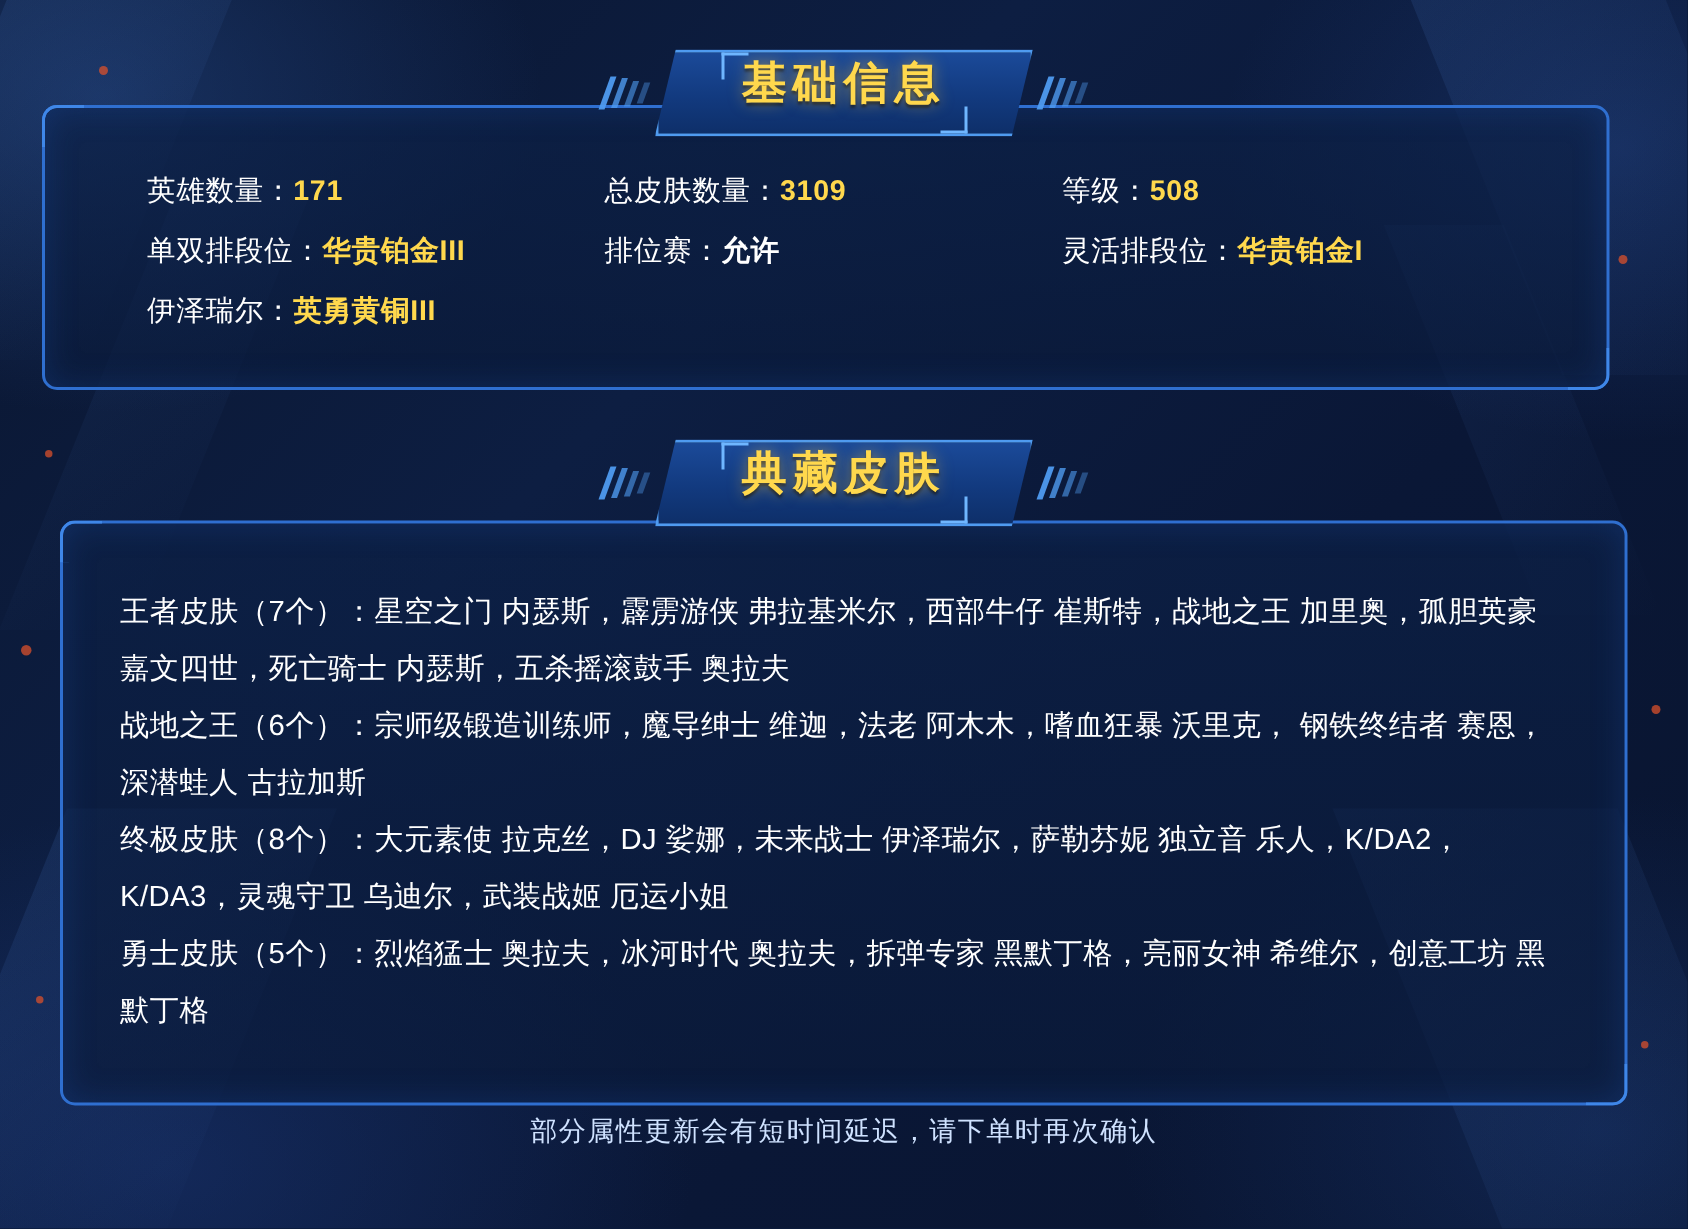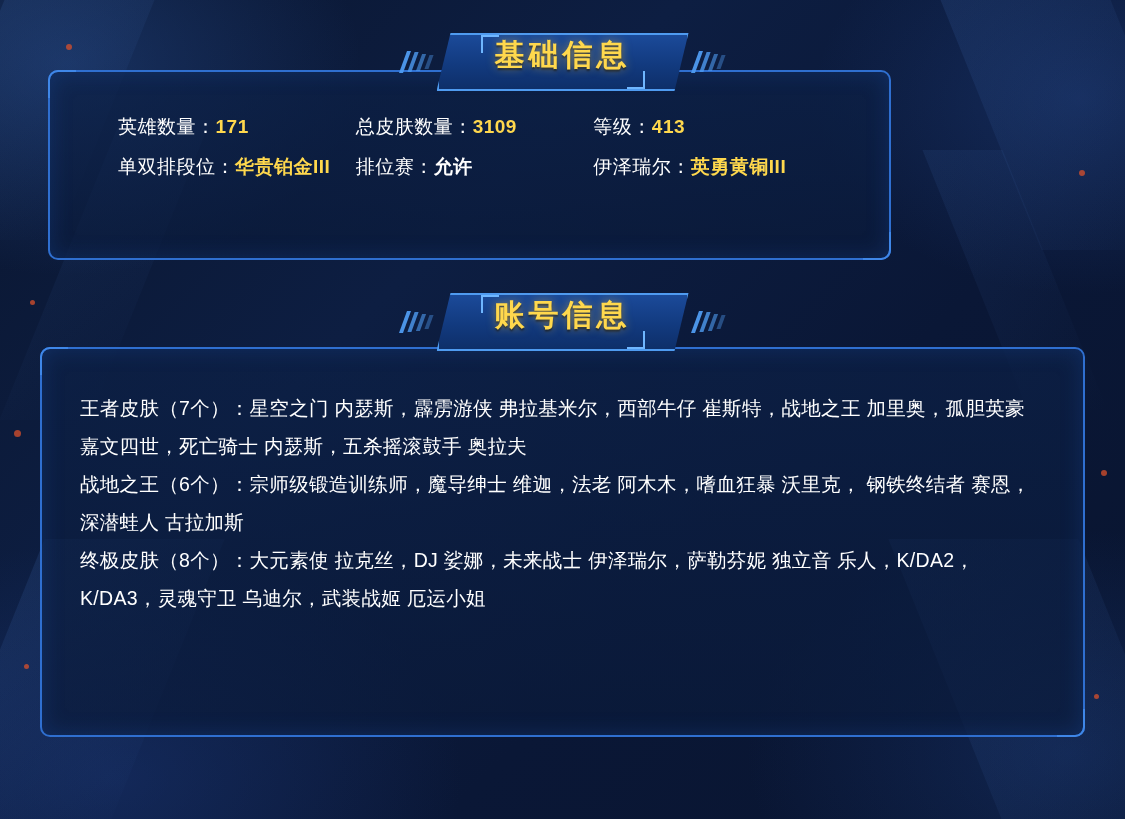--- a/index.html
+++ b/index.html
@@ -44,21 +44,21 @@
   .page { position: relative; z-index: 2; width: 1125px; height: 819px; }
 
   
   .panel {
     position: absolute;
     border: 2px solid #2f6fd0;
     border-radius: 10px;
     background: linear-gradient(180deg, rgba(12,32,70,0.72), rgba(10,26,58,0.72));
     box-shadow: inset 0 0 22px rgba(30,90,190,0.25);
   }
-  #panel-basic { left: 48px; top: 70px; width: 843px; height: 190px; }
+  #panel-basic { left: 28px; top: 70px; width: 1045px; height: 190px; }
   #panel-account { left: 40px; top: 347px; width: 1045px; height: 390px; }
 
   
   .panel::before, .panel::after {
     content: ""; position: absolute; width: 26px; height: 26px;
     border: 2px solid #3f87e8; pointer-events: none;
   }
   .panel::before { left: -2px; top: -2px; border-right: none; border-bottom: none; border-radius: 10px 0 0 0;}
   .panel::after { right: -2px; bottom: -2px; border-left: none; border-top: none; border-radius: 0 0 10px 0;}
 
@@ -177,28 +177,31 @@
 
   <div class="panel" id="panel-basic">
     <div class="basic-grid">
       <div class="kv">
         <span class="k">英雄数量：</span><span class="v">171</span>
       </div>
       <div class="kv">
         <span class="k">总皮肤数量：</span><span class="v">3109</span>
       </div>
       <div class="kv">
-        <span class="k">等级：</span><span class="v">413</span>
+        <span class="k">等级：</span><span class="v">508</span>
       </div>
 
       <div class="kv">
         <span class="k">单双排段位：</span><span class="v">华贵铂金III</span>
       </div>
       <div class="kv">
         <span class="k">排位赛：</span><span class="v plain">允许</span>
+      </div>
+      <div class="kv">
+        <span class="k">灵活排段位：</span><span class="v">华贵铂金I</span>
       </div>
 
       <div class="kv">
         <span class="k">伊泽瑞尔：</span><span class="v">英勇黄铜III</span>
       </div>
       <div class="kv"></div>
     </div>
   </div>
 
   <div class="banner" id="banner-basic">
@@ -225,37 +228,41 @@
     <div class="account-body">
       <p class="acct-line">
         <span class="label">王者皮肤（7个）：</span><span class="items">星空之门 内瑟斯，霹雳游侠 弗拉基米尔，西部牛仔 崔斯特，战地之王 加里奥，孤胆英豪 嘉文四世，死亡骑士 内瑟斯，五杀摇滚鼓手 奥拉夫</span>
       </p>
       <p class="acct-line">
         <span class="label">战地之王（6个）：</span><span class="items">宗师级锻造训练师，魔导绅士 维迦，法老 阿木木，嗜血狂暴 沃里克， 钢铁终结者 赛恩，深潜蛙人 古拉加斯</span>
       </p>
       <p class="acct-line">
         <span class="label">终极皮肤（8个）：</span><span class="items">大元素使 拉克丝，DJ 娑娜，未来战士 伊泽瑞尔，萨勒芬妮 独立音 乐人，K/DA2，K/DA3，灵魂守卫 乌迪尔，武装战姬 厄运小姐</span>
       </p>
+      <p class="acct-line">
+        <span class="label">勇士皮肤（5个）：</span><span class="items">烈焰猛士 奥拉夫，冰河时代 奥拉夫，拆弹专家 黑默丁格，亮丽女神 希维尔，创意工坊 黑默丁格</span>
+      </p>
     </div>
   </div>
 
   <div class="banner" id="banner-account">
     <div class="slash left">
         <i></i>
         <i></i>
         <i></i>
         <i></i>
       </div>
     <div class="plate">
-      <span class="title">账号信息</span>
+      <span class="title">典藏皮肤</span>
       <span class="corner tl"></span>
       <span class="corner br"></span>
     </div>
     <div class="slash right">
         <i></i>
         <i></i>
         <i></i>
         <i></i>
       </div>
   </div>
 
+  <div class="footnote">部分属性更新会有短时间延迟，请下单时再次确认</div>
 
 </div>
 
 </body></html>

